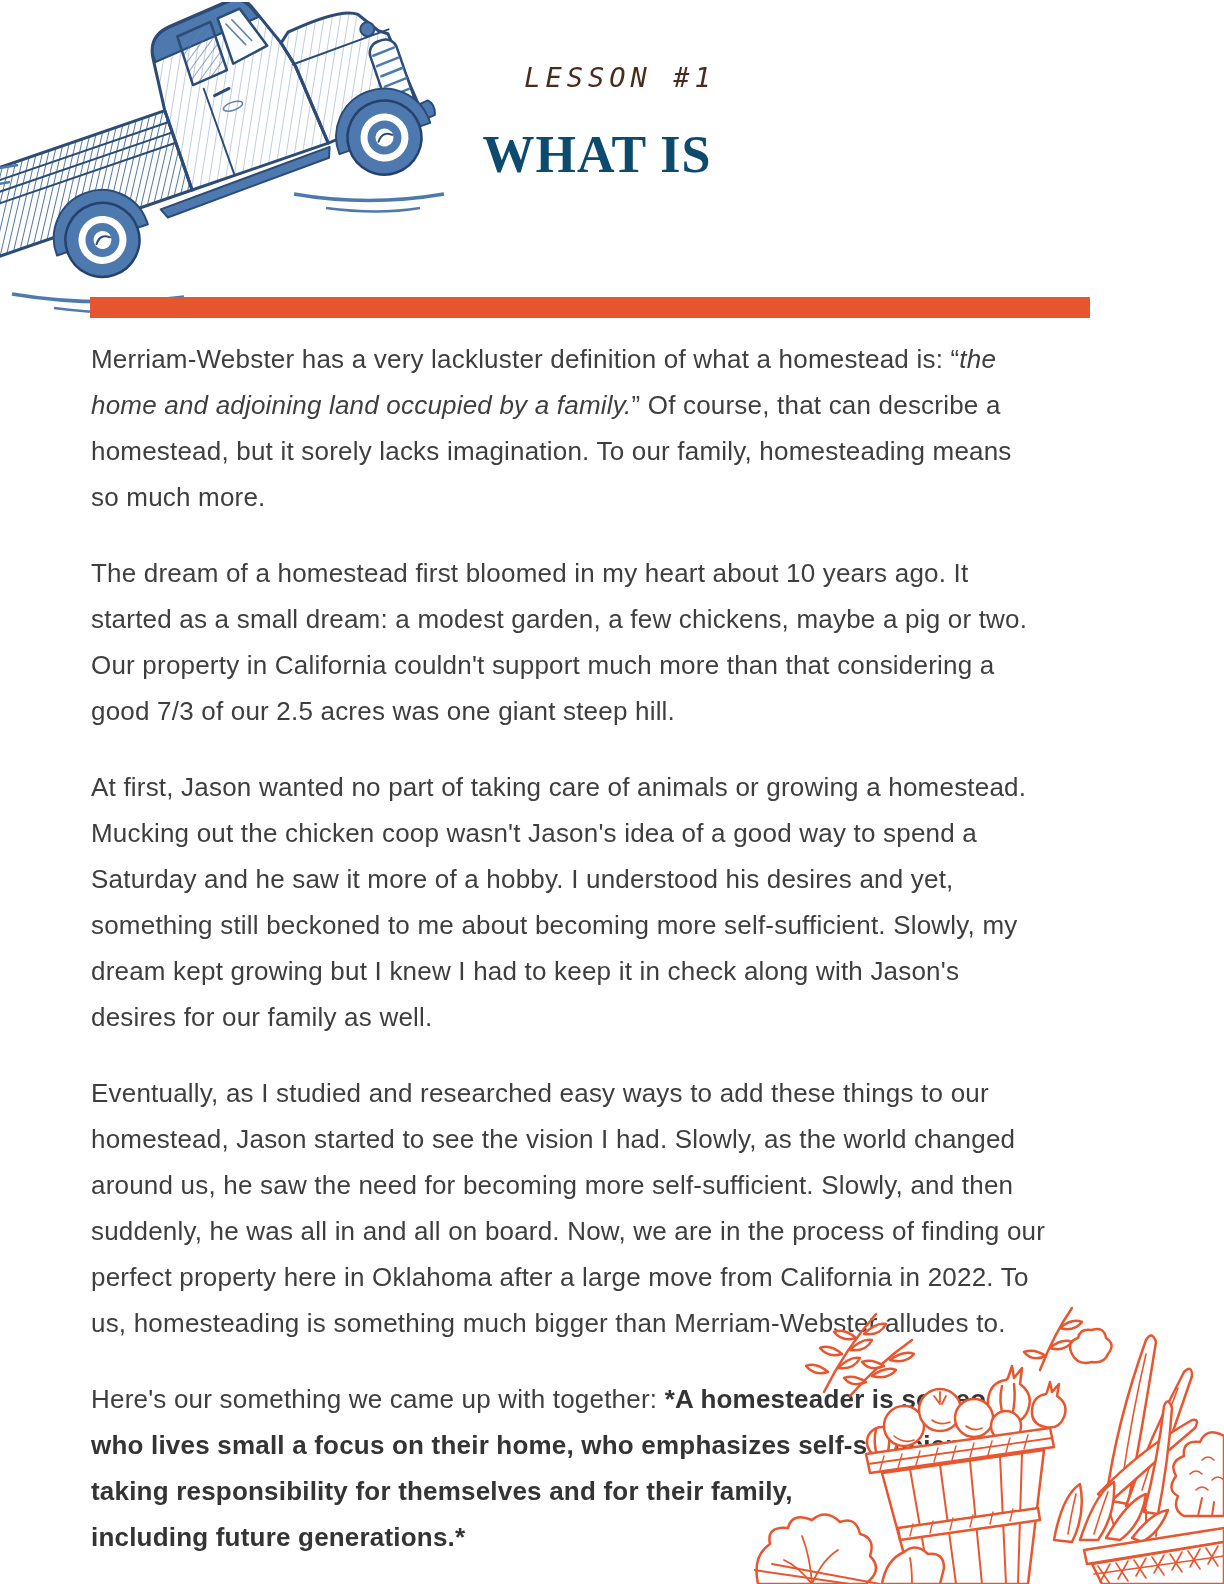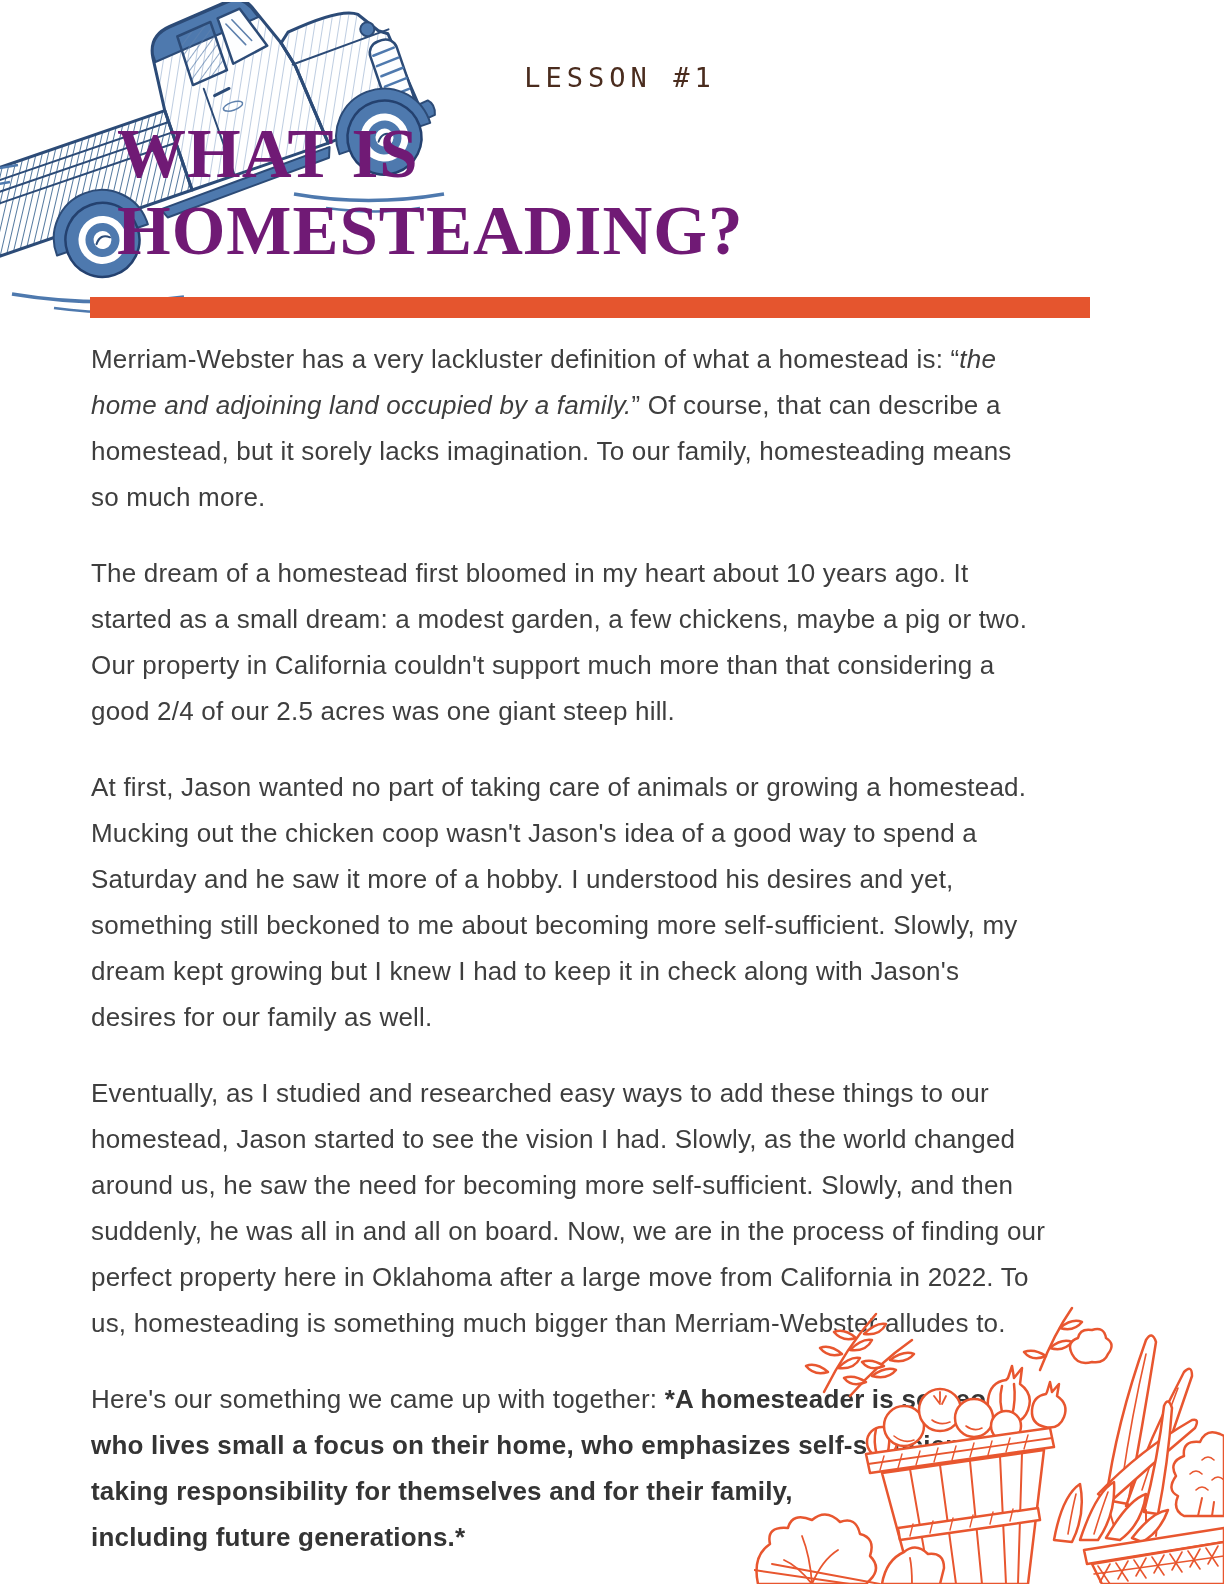--- a/index.html
+++ b/index.html
@@ -7,27 +7,27 @@
     width:1224px; height:1584px; position:relative; overflow:hidden;
     font-family:"Liberation Sans", sans-serif;
   }
   .page { position:absolute; inset:0; background:#ffffff; }
 
   .truck-svg { position:absolute; left:-12px; top:2px; width:470px; height:320px; }
   .veg-svg   { position:absolute; left:754px; top:1284px; width:470px; height:300px; }
 
   .lesson-label {
     position:absolute; left:180px; top:62px; width:880px; text-align:center;
-    font-family:"DejaVu Sans Mono", monospace; 
+    font-family:"DejaVu Sans Mono", monospace; font-style:italic;
     font-size:27px; letter-spacing:5px; color:#4A2C1E;
   }
   .page-title {
     position:absolute; left:117px; top:116px; width:960px; margin:0;
-    text-align:left; font-family:"Liberation Serif", serif; font-weight:700;
-    font-size:69px; line-height:77px; letter-spacing:1px; color:#701a75;
+    text-align:center; font-family:"Liberation Serif", serif; font-weight:700;
+    font-size:52px; line-height:77px; letter-spacing:1px; color:#0c4a6e;
   }
   .divider {
     position:absolute; left:90px; top:297px; width:1000px; height:21px;
     background:#E5552E;
   }
   .content {
     position:absolute; left:91px; top:336px; width:1090px;
     font-size:26px; line-height:46px; letter-spacing:0.2px; color:#3E3E3E;
   }
   .content p { margin:0 0 30px 0; white-space:pre-line; }
@@ -96,33 +96,33 @@
     </g>
     <path d="M24 292 Q108 306 196 295" fill="none" stroke="#4E79AE" stroke-width="3.5"></path>
     <path d="M66 306 Q126 314 182 308" fill="none" stroke="#4E79AE" stroke-width="2.5"></path>
     <path d="M306 192 Q380 205 456 192" fill="none" stroke="#4E79AE" stroke-width="3.5"></path>
     <path d="M338 206 Q390 213 432 206" fill="none" stroke="#4E79AE" stroke-width="2.5"></path>
     <path d="M0 168 L30 163 M0 184 L22 180" stroke="#4E79AE" stroke-width="2.5" fill="none"></path>
   </svg>
 
   <div class="lesson-label">LESSON #1</div>
 
-  <h1 class="page-title"><span>WHAT IS</span><br><span>HOMESTEADING?</span></h1>
+  <h1 class="page-title"><span>WHAT IS</span><br></h1>
 
   <div class="divider"></div>
 
   <div class="content">
     <p><span>Merriam-Webster has a very lackluster definition of what a homestead is: “</span><em>the
 home and adjoining land occupied by a family.</em><span>” Of course, that can describe a
 homestead, but it sorely lacks imagination. To our family, homesteading means
 so much more.</span></p>
     <p><span>The dream of a homestead first bloomed in my heart about 10 years ago. It
 started as a small dream: a modest garden, a few chickens, maybe a pig or two.
 Our property in California couldn't support much more than that considering a
-good 2/4 of our 2.5 acres was one giant steep hill.</span></p>
+good 7/3 of our 2.5 acres was one giant steep hill.</span></p>
     <p><span>At first, Jason wanted no part of taking care of animals or growing a homestead.
 Mucking out the chicken coop wasn't Jason's idea of a good way to spend a
 Saturday and he saw it more of a hobby. I understood his desires and yet,
 something still beckoned to me about becoming more self-sufficient. Slowly, my
 dream kept growing but I knew I had to keep it in check along with Jason's
 desires for our family as well.</span></p>
     <p><span>Eventually, as I studied and researched easy ways to add these things to our
 homestead, Jason started to see the vision I had. Slowly, as the world changed
 around us, he saw the need for becoming more self-sufficient. Slowly, and then
 suddenly, he was all in and all on board. Now, we are in the process of finding our

